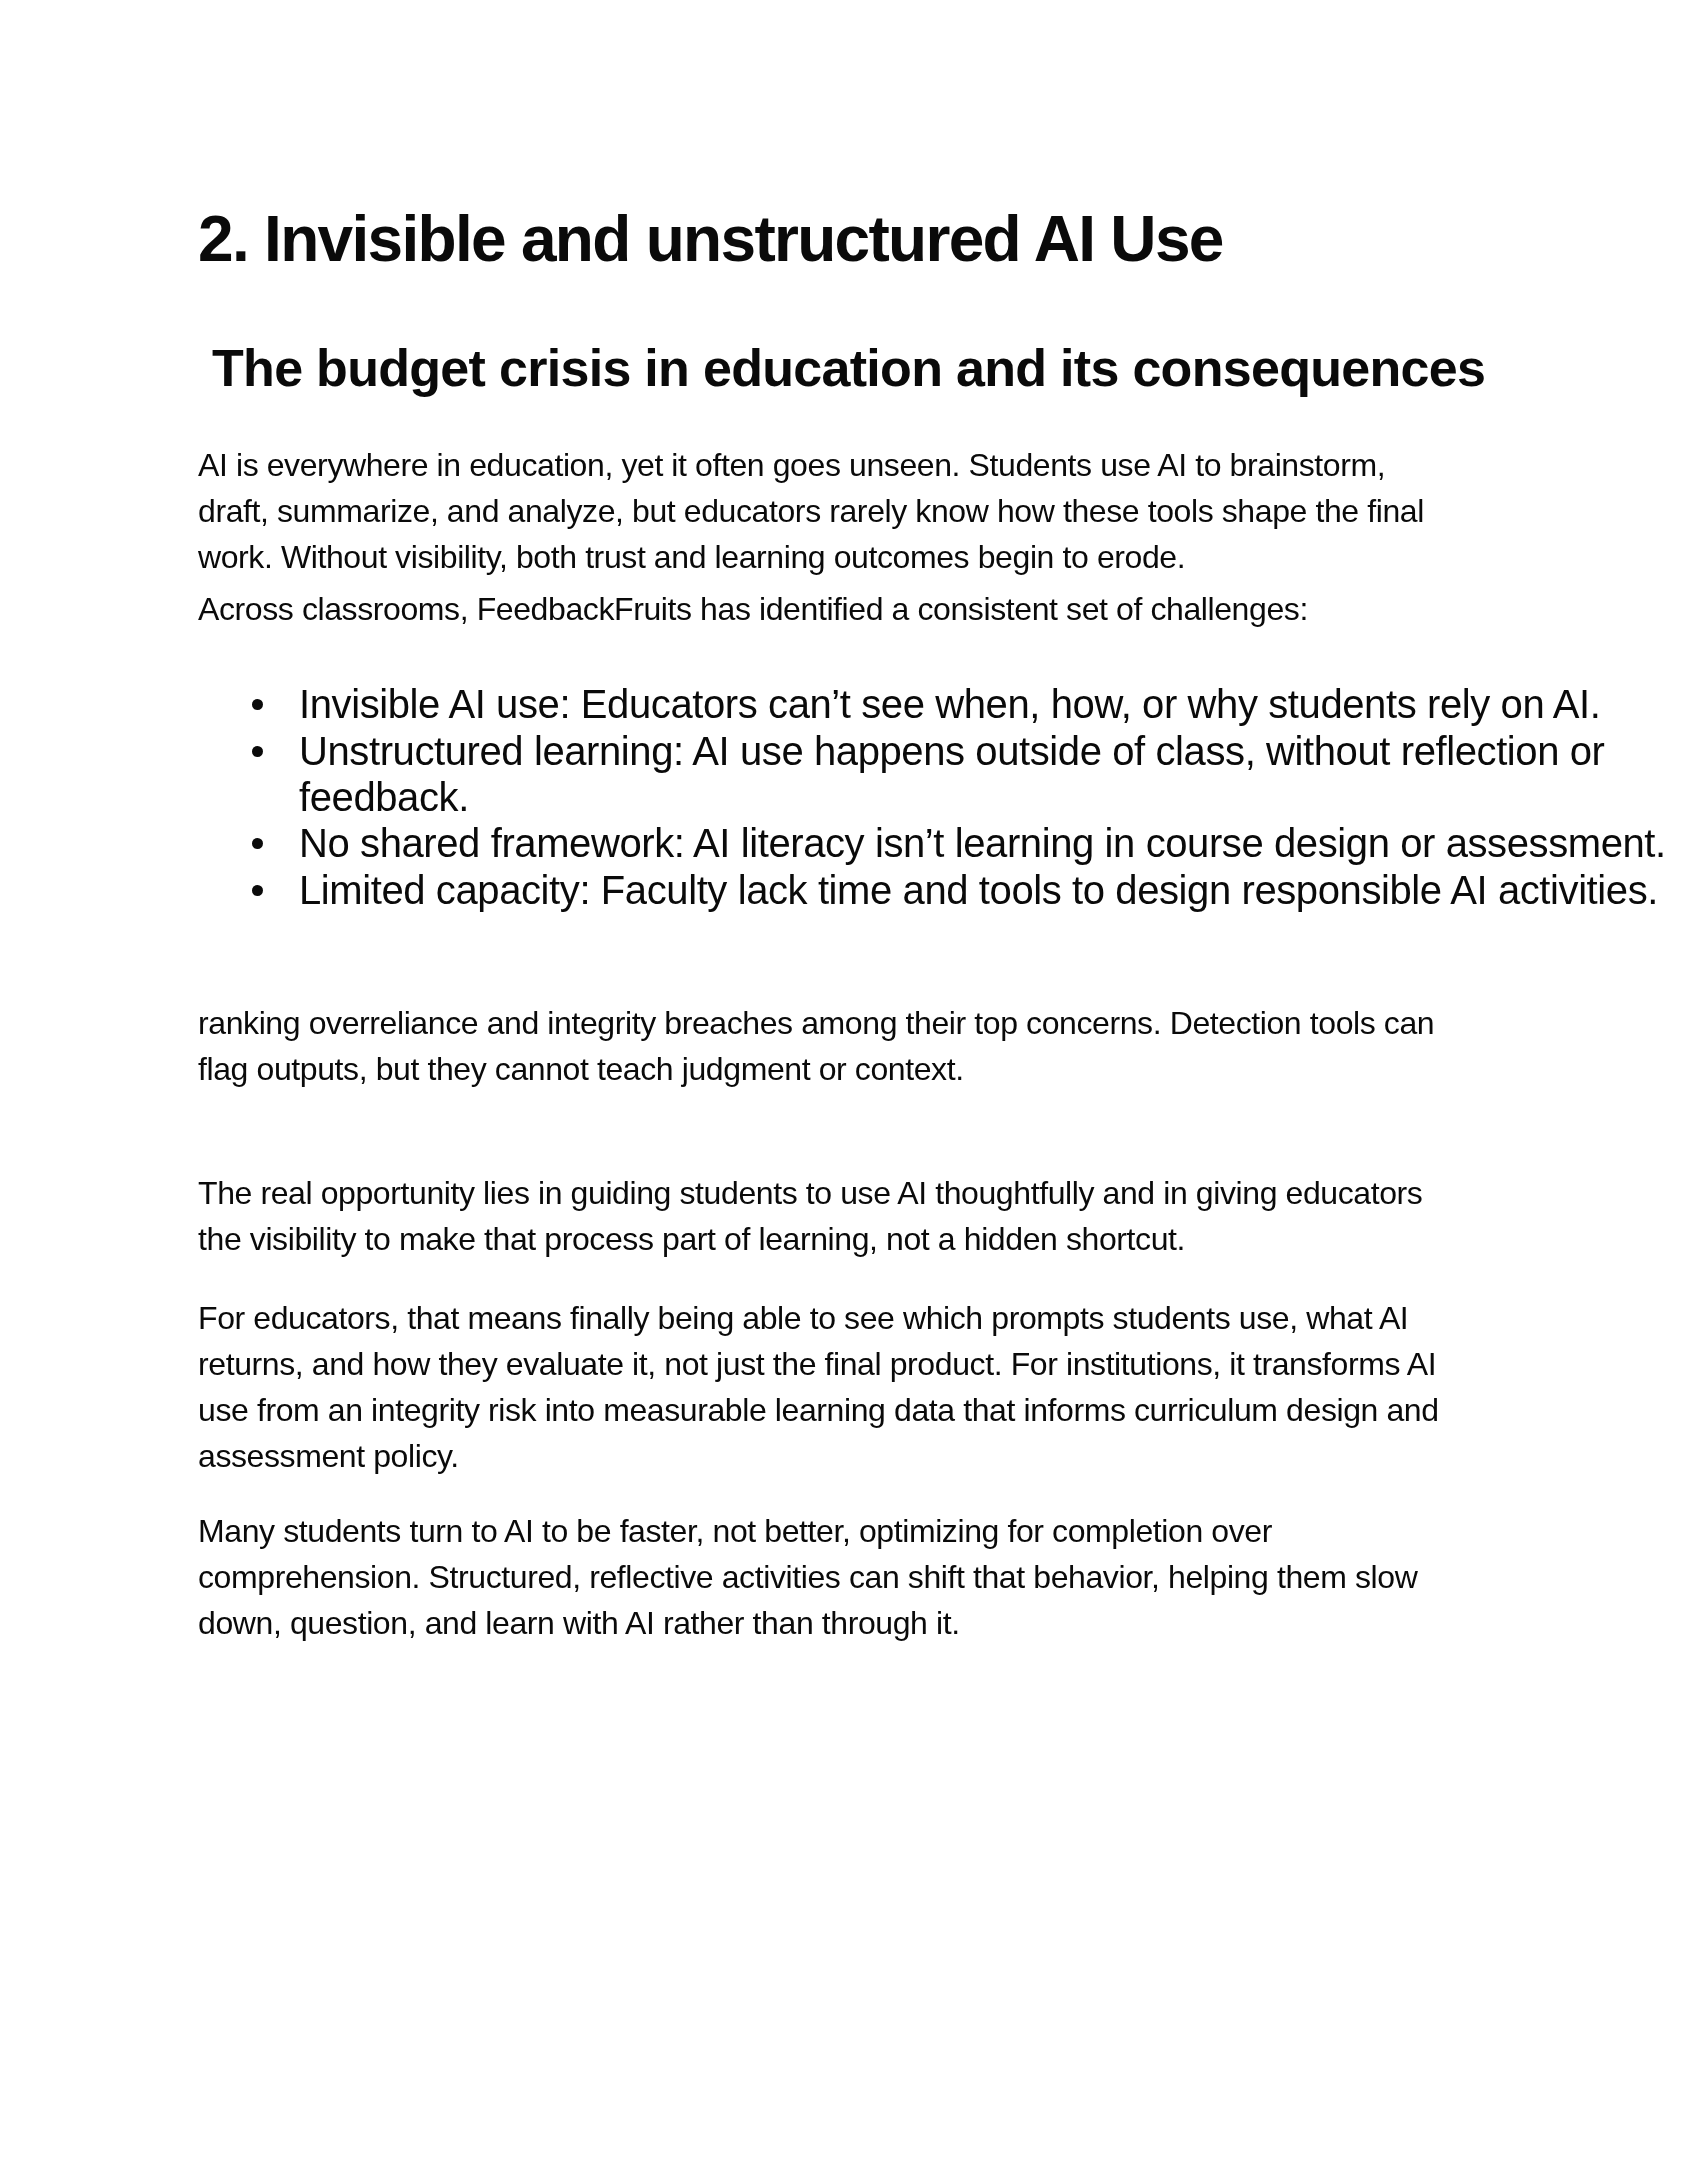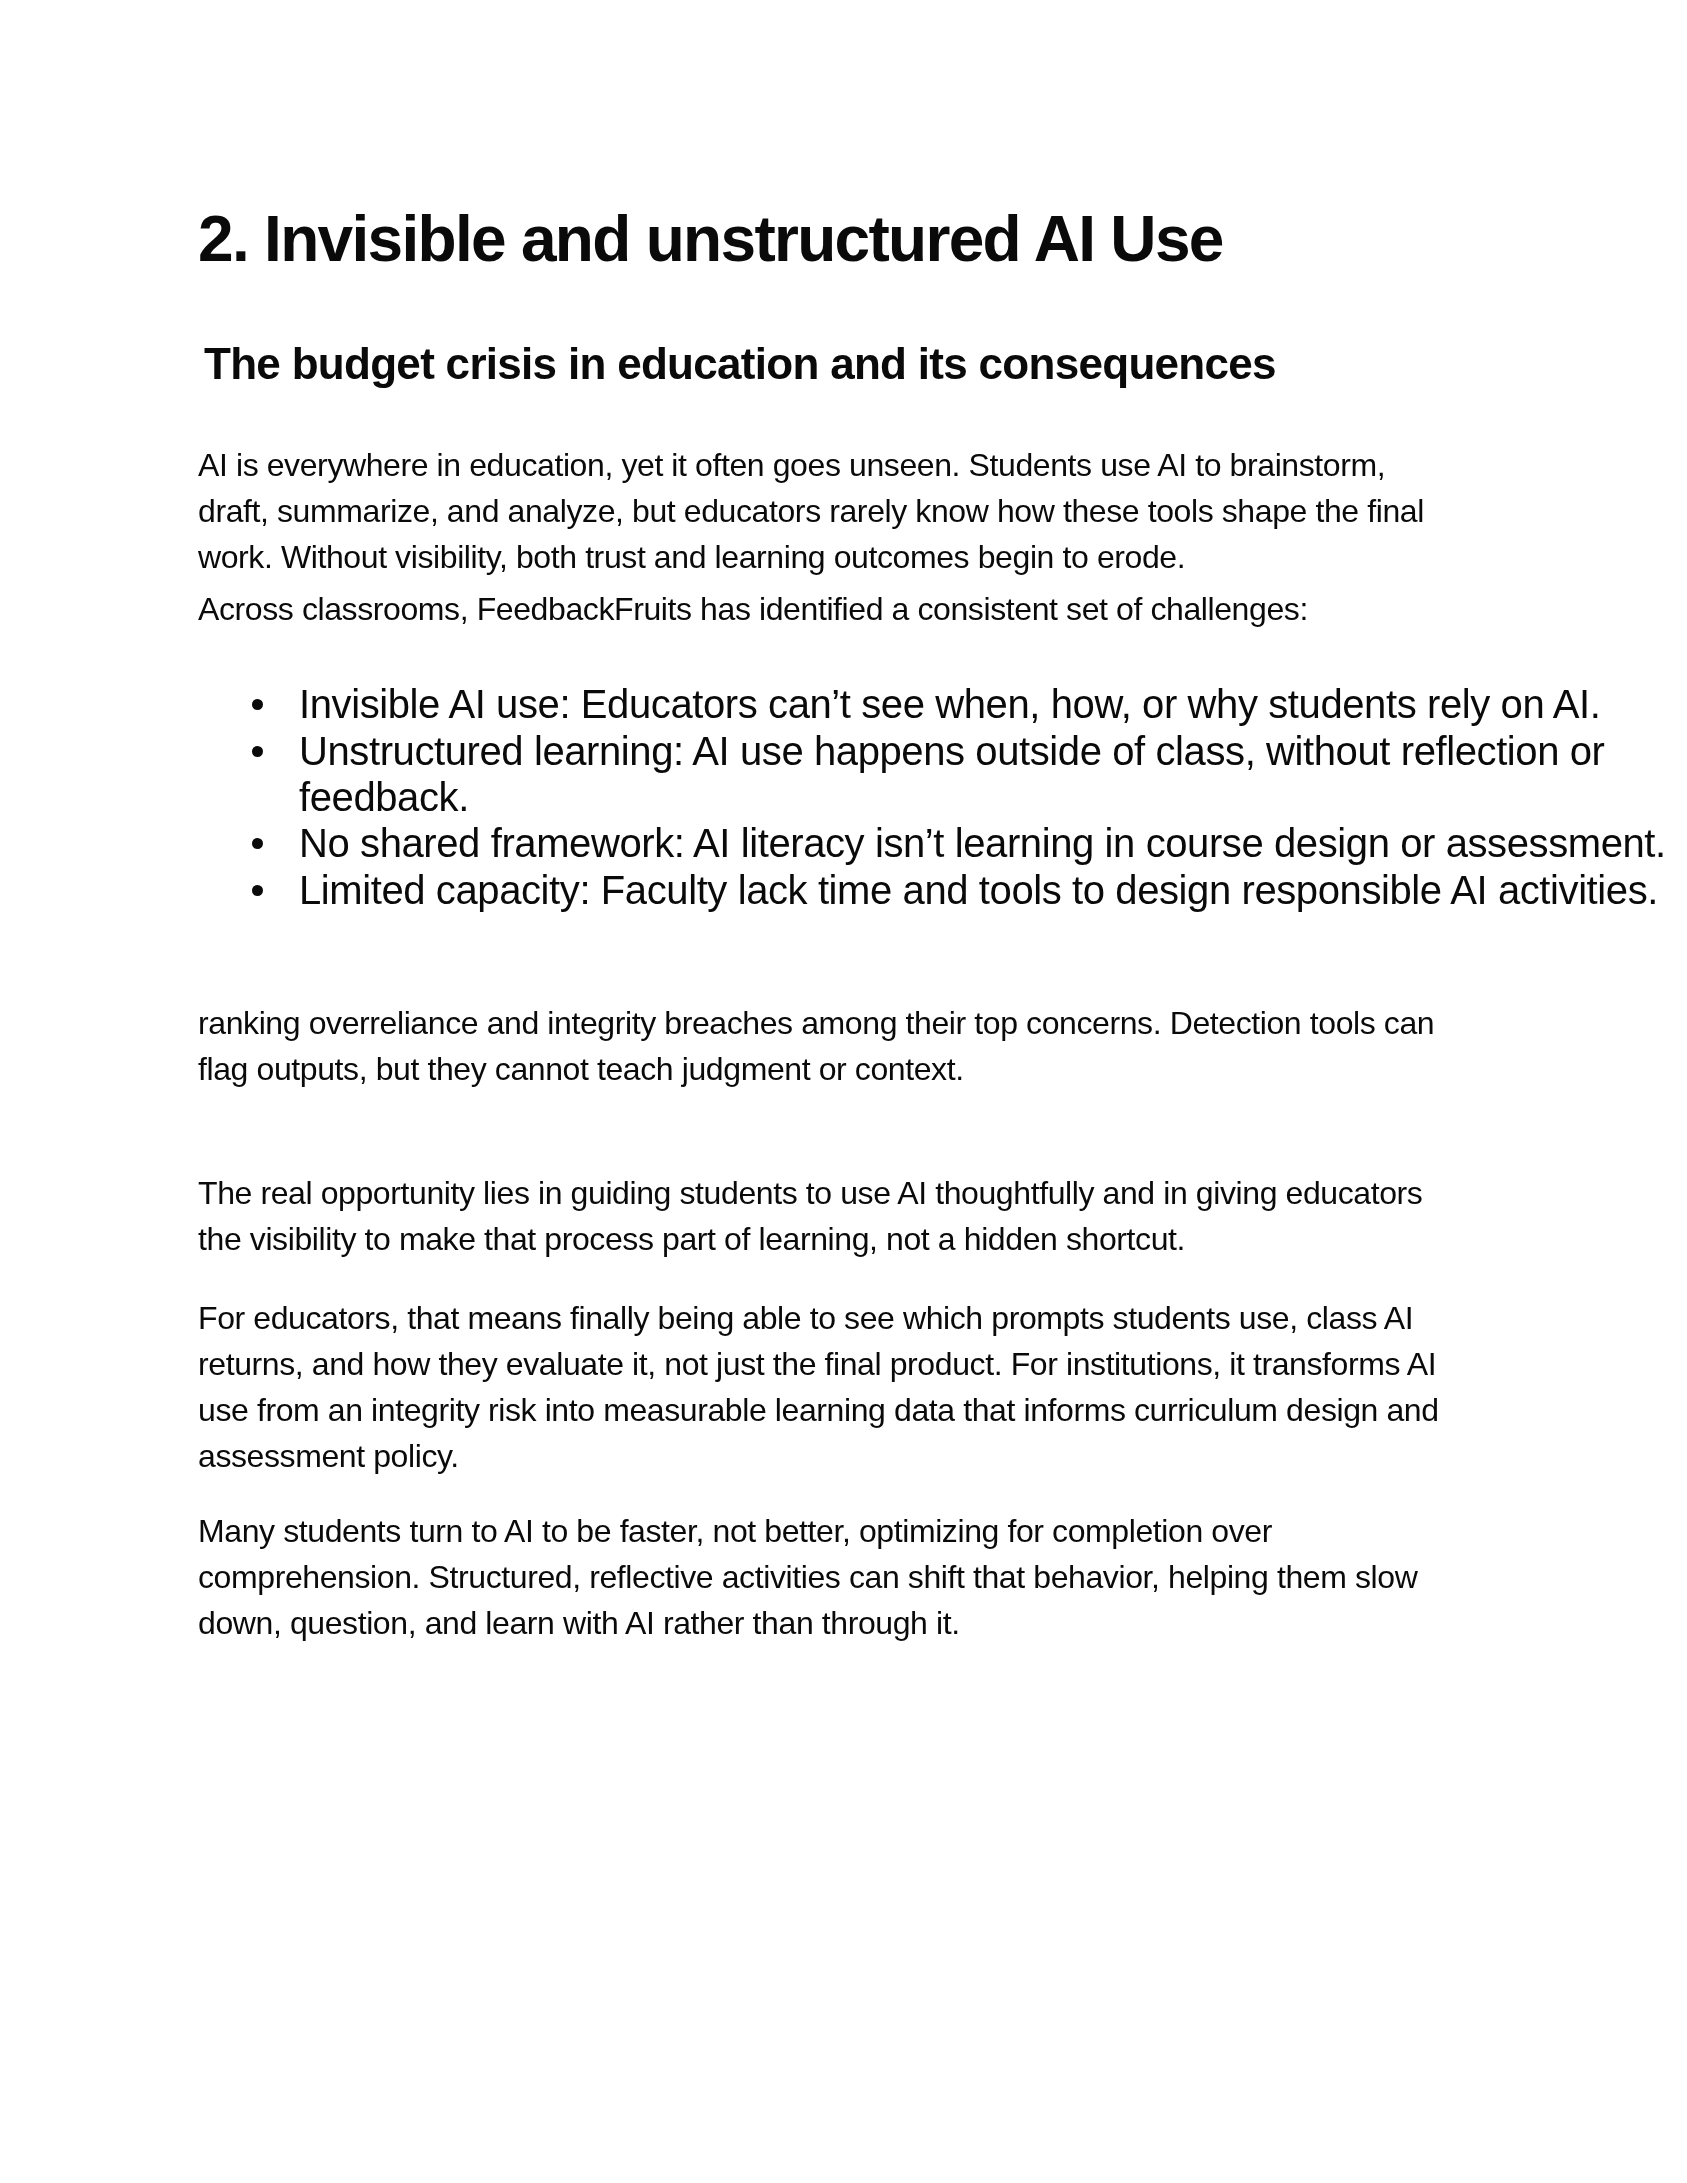--- a/index.html
+++ b/index.html
@@ -11,22 +11,22 @@
     color:#0a0a0a;
     font-family:"Liberation Sans","DejaVu Sans",sans-serif;
     overflow:hidden;
   }
   .h1{
     position:absolute;left:198px;top:207px;
     font-size:64px;font-weight:700;letter-spacing:-1.7px;
     line-height:1;white-space:pre;
   }
   .h2{
-    position:absolute;left:204px;top:342px;
-    font-size:44px;font-weight:700;letter-spacing:-0.7px;
+    position:absolute;left:212px;top:342px;
+    font-size:52px;font-weight:700;letter-spacing:-0.7px;
     line-height:1;white-space:pre;
   }
   .para{
     position:absolute;left:198px;width:1290px;
     font-size:32px;letter-spacing:-0.4px;margin-top:12px;
   }
   .para .line{
     display:block;line-height:46px;height:46px;white-space:pre;
   }
   .bullet{
@@ -108,21 +108,21 @@
     <span class="line">ranking overreliance and integrity breaches among their top concerns. Detection tools can</span>
     <span class="line">flag outputs, but they cannot teach judgment or context.</span>
   </div>
 
   <div class="para" id="p-opportunity">
     <span class="line">The real opportunity lies in guiding students to use AI thoughtfully and in giving educators</span>
     <span class="line">the visibility to make that process part of learning, not a hidden shortcut.</span>
   </div>
 
   <div class="para" id="p-educators">
-    <span class="line">For educators, that means finally being able to see which prompts students use, class AI</span>
+    <span class="line">For educators, that means finally being able to see which prompts students use, what AI</span>
     <span class="line">returns, and how they evaluate it, not just the final product. For institutions, it transforms AI</span>
     <span class="line">use from an integrity risk into measurable learning data that informs curriculum design and</span>
     <span class="line">assessment policy.</span>
   </div>
 
   <div class="para" id="p-students">
     <span class="line">Many students turn to AI to be faster, not better, optimizing for completion over</span>
     <span class="line">comprehension. Structured, reflective activities can shift that behavior, helping them slow</span>
     <span class="line">down, question, and learn with AI rather than through it.</span>
   </div>

